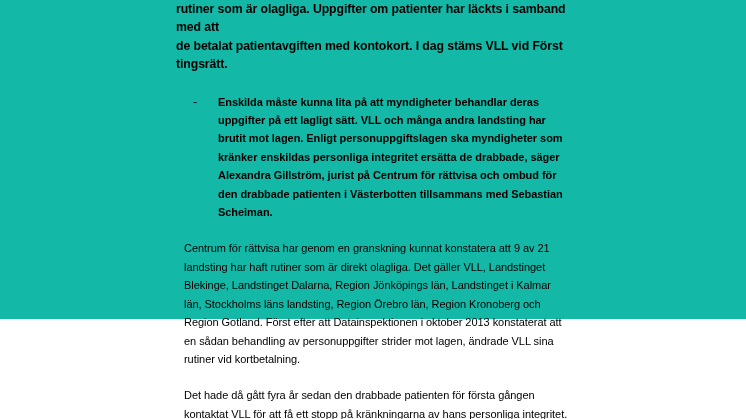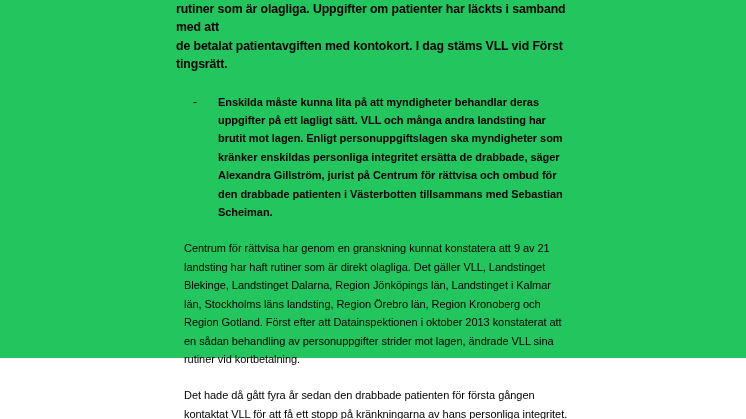--- a/index.html
+++ b/index.html
@@ -10,22 +10,22 @@
   body {
     width: 746px;
     height: 419px;
     overflow: hidden;
     font-family: "Liberation Sans", sans-serif;
     color: #000000;
   }
   .page {
     position: relative;
     width: 746px;
-    height: 358px;
-    background: #22c55e;
+    height: 319px;
+    background: #14b8a6;
     box-sizing: border-box;
     padding: 0 176px 0 176px;
   }
   .lead {
     font-weight: bold;
     font-size: 12.3px;
     line-height: 18.4px;
     margin: 0;
     padding-top: 0px;
     letter-spacing: -0.1px;

